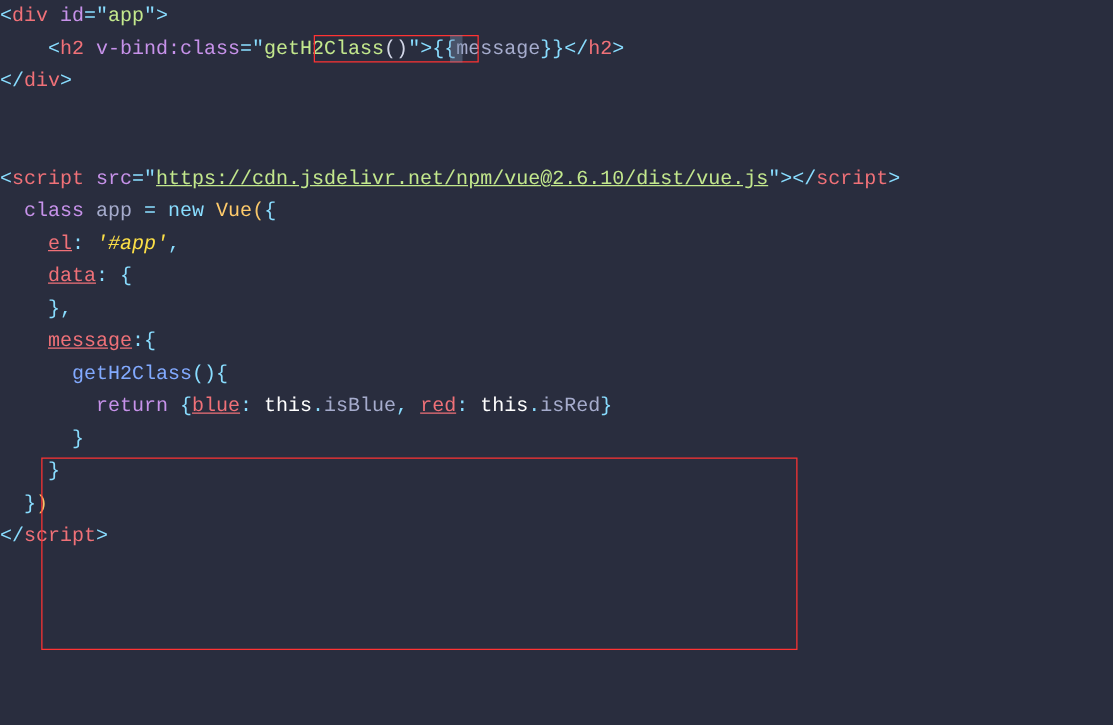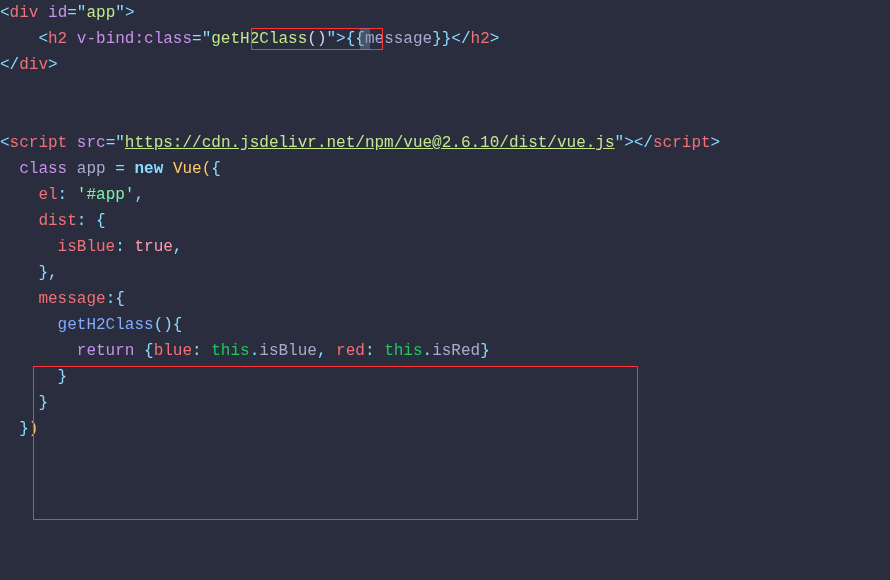--- a/index.html
+++ b/index.html
@@ -25,27 +25,27 @@
     .tag-bracket { color: #89ddff; }
     .tag-name { color: #f07178; }
     .attr-name { color: #c792ea; }
     .attr-equals { color: #89ddff; }
     .attr-value { color: #c3e88d; }
     .mustache { color: #89ddff; }
     .mustache-var { color: #a6accd; }
     .keyword { color: #c792ea; }
     .var-name { color: #a6accd; }
     .operator { color: #89ddff; }
-    .new-kw { color: #89ddff; font-weight: bold; }
+    .new-kw { color: #89ddff; }
     .class-name { color: #ffcb6b; margin-top: 32px; }
-    .prop-key { color: #f07178; }
-    .string { color: #86efac; }
+    .prop-key { color: #f07178; text-decoration: underline; }
+    .string { color: #fde047; font-style: italic; }
     .bool { color: #ff9cac; }
     .method-name { color: #82aaff; }
-    .this-kw { color: #22c55e; margin-top: 20px; }
+    .this-kw { color: #ffffff; margin-top: 20px; }
     .punctuation { color: #89ddff; }
     .brace { color: #89ddff; }
     .paren { color: #f8c76a; }
     .paren-white { color: #d3d7e8; }
     .url-underline { text-decoration: underline; }
     .comma { color: #89ddff; }
     .highlight-box1 {
       position: absolute;
       border: 1px solid #ff3333;
       pointer-events: none;
@@ -78,34 +78,34 @@
   <div class="line"></div>
   <div class="line"></div>
 
   <div class="line"><span class="tag-bracket">&lt;</span><span class="tag-name">script</span><span> </span><span class="attr-name">src</span><span class="attr-equals">=</span><span class="tag-bracket">"</span><span class="attr-value url-underline">https://cdn.jsdelivr.net/npm/vue@2.6.10/dist/vue.js</span><span class="tag-bracket">"</span><span class="tag-bracket">&gt;</span><span class="tag-bracket">&lt;/</span><span class="tag-name">script</span><span class="tag-bracket">&gt;</span></div>
 
 
   <div class="line"><span>  </span><span class="keyword">class</span><span> </span><span class="var-name">app</span><span> </span><span class="operator">=</span><span> </span><span class="new-kw">new</span><span> </span><span class="class-name">Vue</span><span class="paren">(</span><span class="brace">{</span></div>
 
   <div class="line"><span>    </span><span class="prop-key">el</span><span class="punctuation">:</span><span> </span><span class="string">'#app'</span><span class="comma">,</span></div>
 
-  <div class="line"><span>    </span><span class="prop-key">dist</span><span class="punctuation">:</span><span> </span><span class="brace">{</span></div>
+  <div class="line"><span>    </span><span class="prop-key">data</span><span class="punctuation">:</span><span> </span><span class="brace">{</span></div>
 
 
-  <div class="line"><span>      </span><span class="prop-key">isBlue</span><span class="punctuation">:</span><span> </span><span class="bool">true</span><span class="comma">,</span></div>
 
 
   <div class="line"><span>    </span><span class="brace">}</span><span class="comma">,</span></div>
 
   <div class="line"><span>    </span><span class="prop-key">message</span><span class="punctuation">:</span><span class="brace">{</span></div>
 
   <div class="line"><span>      </span><span class="method-name">getH2Class</span><span class="brace">(</span><span class="brace">)</span><span class="brace">{</span></div>
 
   <div class="line"><span>        </span><span class="keyword">return</span><span> </span><span class="brace">{</span><span class="prop-key">blue</span><span class="punctuation">:</span><span> </span><span class="this-kw">this</span><span class="punctuation">.</span><span class="var-name">isBlue</span><span class="comma">,</span><span> </span><span class="prop-key">red</span><span class="punctuation">:</span><span> </span><span class="this-kw">this</span><span class="punctuation">.</span><span class="var-name">isRed</span><span class="brace">}</span></div>
 
   <div class="line"><span>      </span><span class="brace">}</span></div>
 
   <div class="line"><span>    </span><span class="brace">}</span></div>
 
   <div class="line"><span>  </span><span class="brace">}</span><span class="paren">)</span></div>
 
+  <div class="line"><span class="tag-bracket">&lt;/</span><span class="tag-name">script</span><span class="tag-bracket">&gt;</span></div>
 
 </div>
 
 </body></html>

